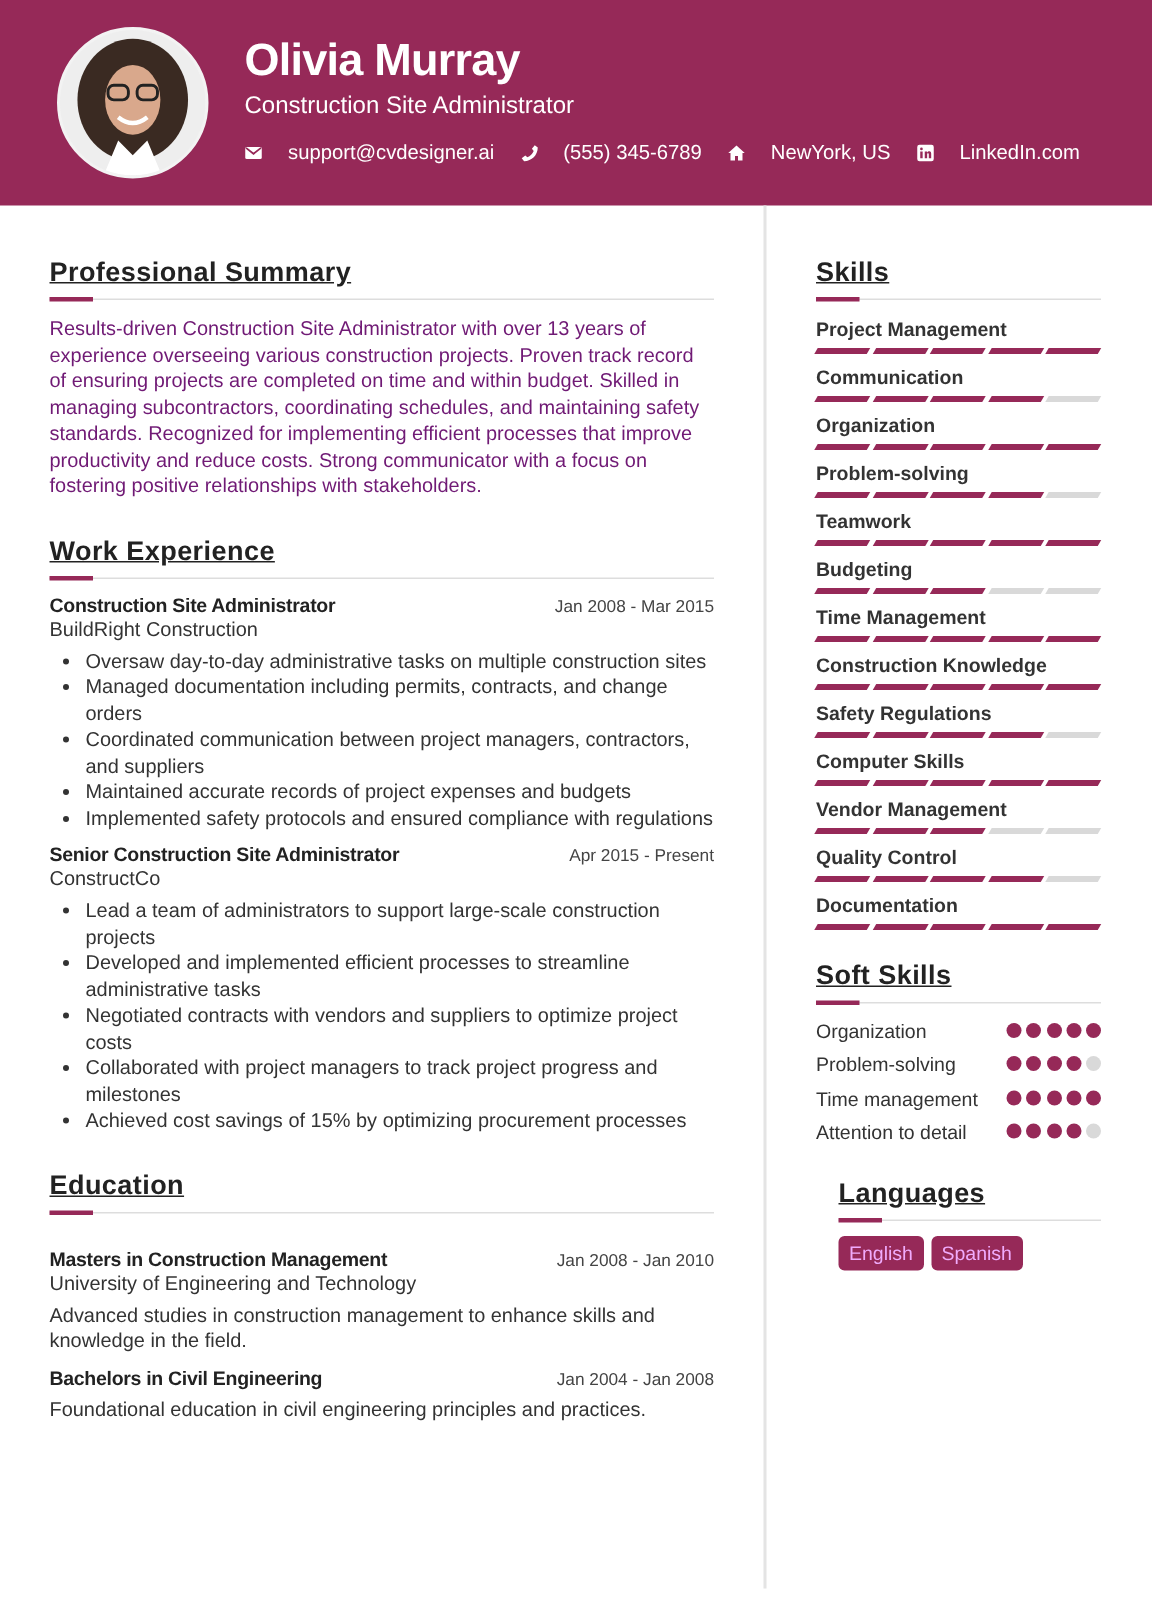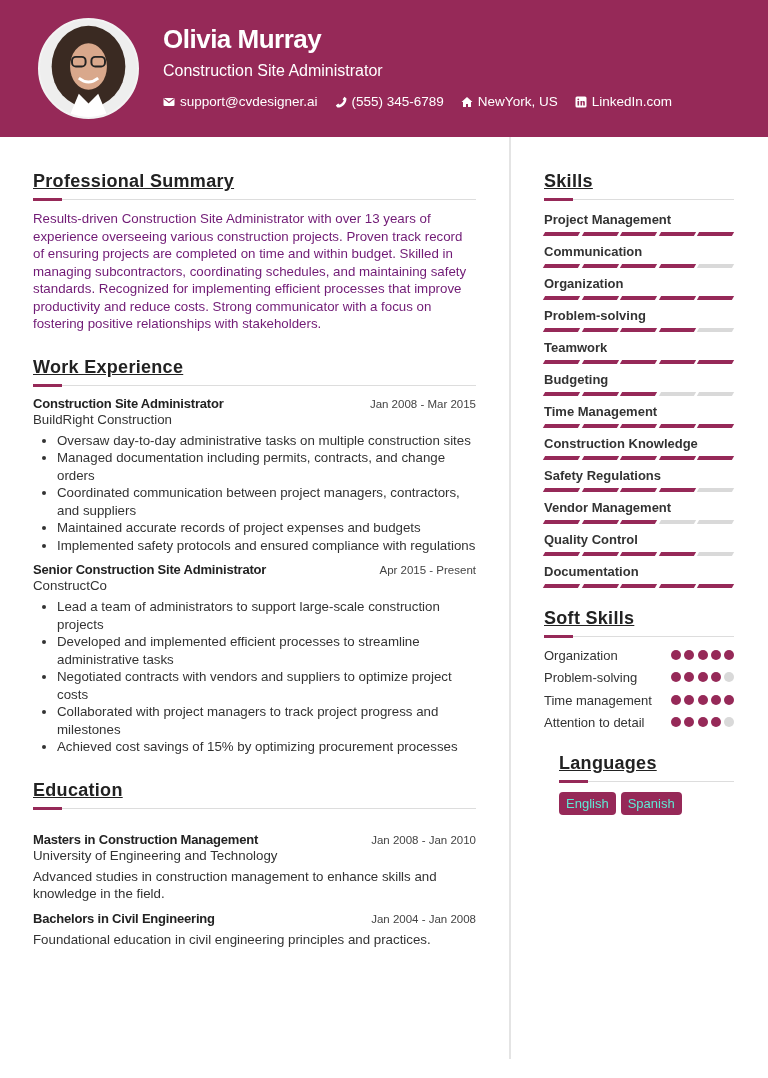--- a/index.html
+++ b/index.html
@@ -2,24 +2,24 @@
 <html><head>
   <meta charset="utf-8">
   <style>
     * { box-sizing: border-box; margin: 0; padding: 0; }
     html, body { width: 768px; height: 1078px; background: #ffffff; }
     body { font-family: "Liberation Sans", "DejaVu Sans", sans-serif; color: #333; position: relative; overflow: hidden; }
 
     .header { position: absolute; left: 0; top: 0; width: 768px; height: 137px; background: #962958; }
     .avatar { position: absolute; left: 38px; top: 18px; width: 101px; height: 101px; border-radius: 50%; border: 2px solid #f3f3f3; overflow: hidden; background: #f2f2f2; }
     .avatar svg { width: 100%; height: 100%; display: block; }
-    .name { position: absolute; left: 163px; top: 24px; font-size: 26px; font-weight: bold; color: #fff; letter-spacing: -0.5px; }
+    .name { position: absolute; left: 163px; top: 24px; font-size: 30px; font-weight: bold; color: #fff; letter-spacing: -0.5px; }
     .role { position: absolute; left: 163px; top: 62px; font-size: 16px; color: #fff; }
     .contacts { position: absolute; left: 163px; top: 94px; display: flex; align-items: center; font-size: 13.5px; color: #fff; }
-    .contact { display: flex; align-items: center; margin-right: 17px; }
+    .contact { display: flex; align-items: center; margin-right: 17px; gap: 12px; }
     .contact .ic { width: 12px; height: 12px; margin-right: 5px; display: inline-block; }
     .contact .ic svg { width: 12px; height: 12px; display: block; fill: #fff; }
 
     .vdivider { position: absolute; left: 509px; top: 137px; width: 2px; height: 922px; background: #e4e4e4; }
 
     .left { position: absolute; left: 33px; top: 137px; width: 443px; }
     .right { position: absolute; left: 544px; top: 137px; width: 190px; }
 
     .section-title { font-size: 18px; font-weight: bold; color: #222; letter-spacing: 0.3px; text-decoration: underline; }
     .section-rule { position: relative; height: 3px; margin-top: 6px; margin-bottom: 8px; }
@@ -45,21 +45,21 @@
     .seg.off { background: #d9d9d9; }
     .seg:last-child { margin-right: 0; }
 
     .soft-row { display: flex; justify-content: space-between; align-items: flex-start; margin-bottom: 5px; }
     .soft-label { font-size: 13px; line-height: 17.3px; color: #333; width: 110px; }
     .dots { display: flex; margin-top: 3px; }
     .dot { width: 10px; height: 10px; border-radius: 50%; background: #962958; margin-left: 3.2px; }
     .dot.off { background: #d9d9d9; }
 
     .langs { display: flex; }
-    .lang { background: #962958; color: #5eead4; font-size: 13px; padding: 3px 7px; border-radius: 4px; margin-right: 5px; height: 23px; line-height: 17px; }
+    .lang { background: #962958; color: #f0abfc; font-size: 13px; padding: 3px 7px; border-radius: 4px; margin-right: 5px; height: 23px; line-height: 17px; }
   </style>
 </head>
 <body>
 
 <div class="header">
   <div class="avatar">
     <svg viewBox="0 0 100 100">
       <rect width="100" height="100" fill="#eeeeee"></rect>
       <ellipse cx="50" cy="48" rx="38" ry="42" fill="#3a2a22"></ellipse>
       <ellipse cx="50" cy="48" rx="19" ry="24" fill="#d9a88c"></ellipse>
@@ -281,20 +281,30 @@
           <div class="skill-label">Safety Regulations</div>
           <div class="bar-row">
             <div class="seg"></div>
             <div class="seg"></div>
             <div class="seg"></div>
             <div class="seg"></div>
             <div class="seg off"></div>
           </div>
         </div>
         <div class="skill">
+          <div class="skill-label">Computer Skills</div>
+          <div class="bar-row">
+            <div class="seg"></div>
+            <div class="seg"></div>
+            <div class="seg"></div>
+            <div class="seg"></div>
+            <div class="seg"></div>
+          </div>
+        </div>
+        <div class="skill">
           <div class="skill-label">Vendor Management</div>
           <div class="bar-row">
             <div class="seg"></div>
             <div class="seg"></div>
             <div class="seg"></div>
             <div class="seg off"></div>
             <div class="seg off"></div>
           </div>
         </div>
         <div class="skill">

